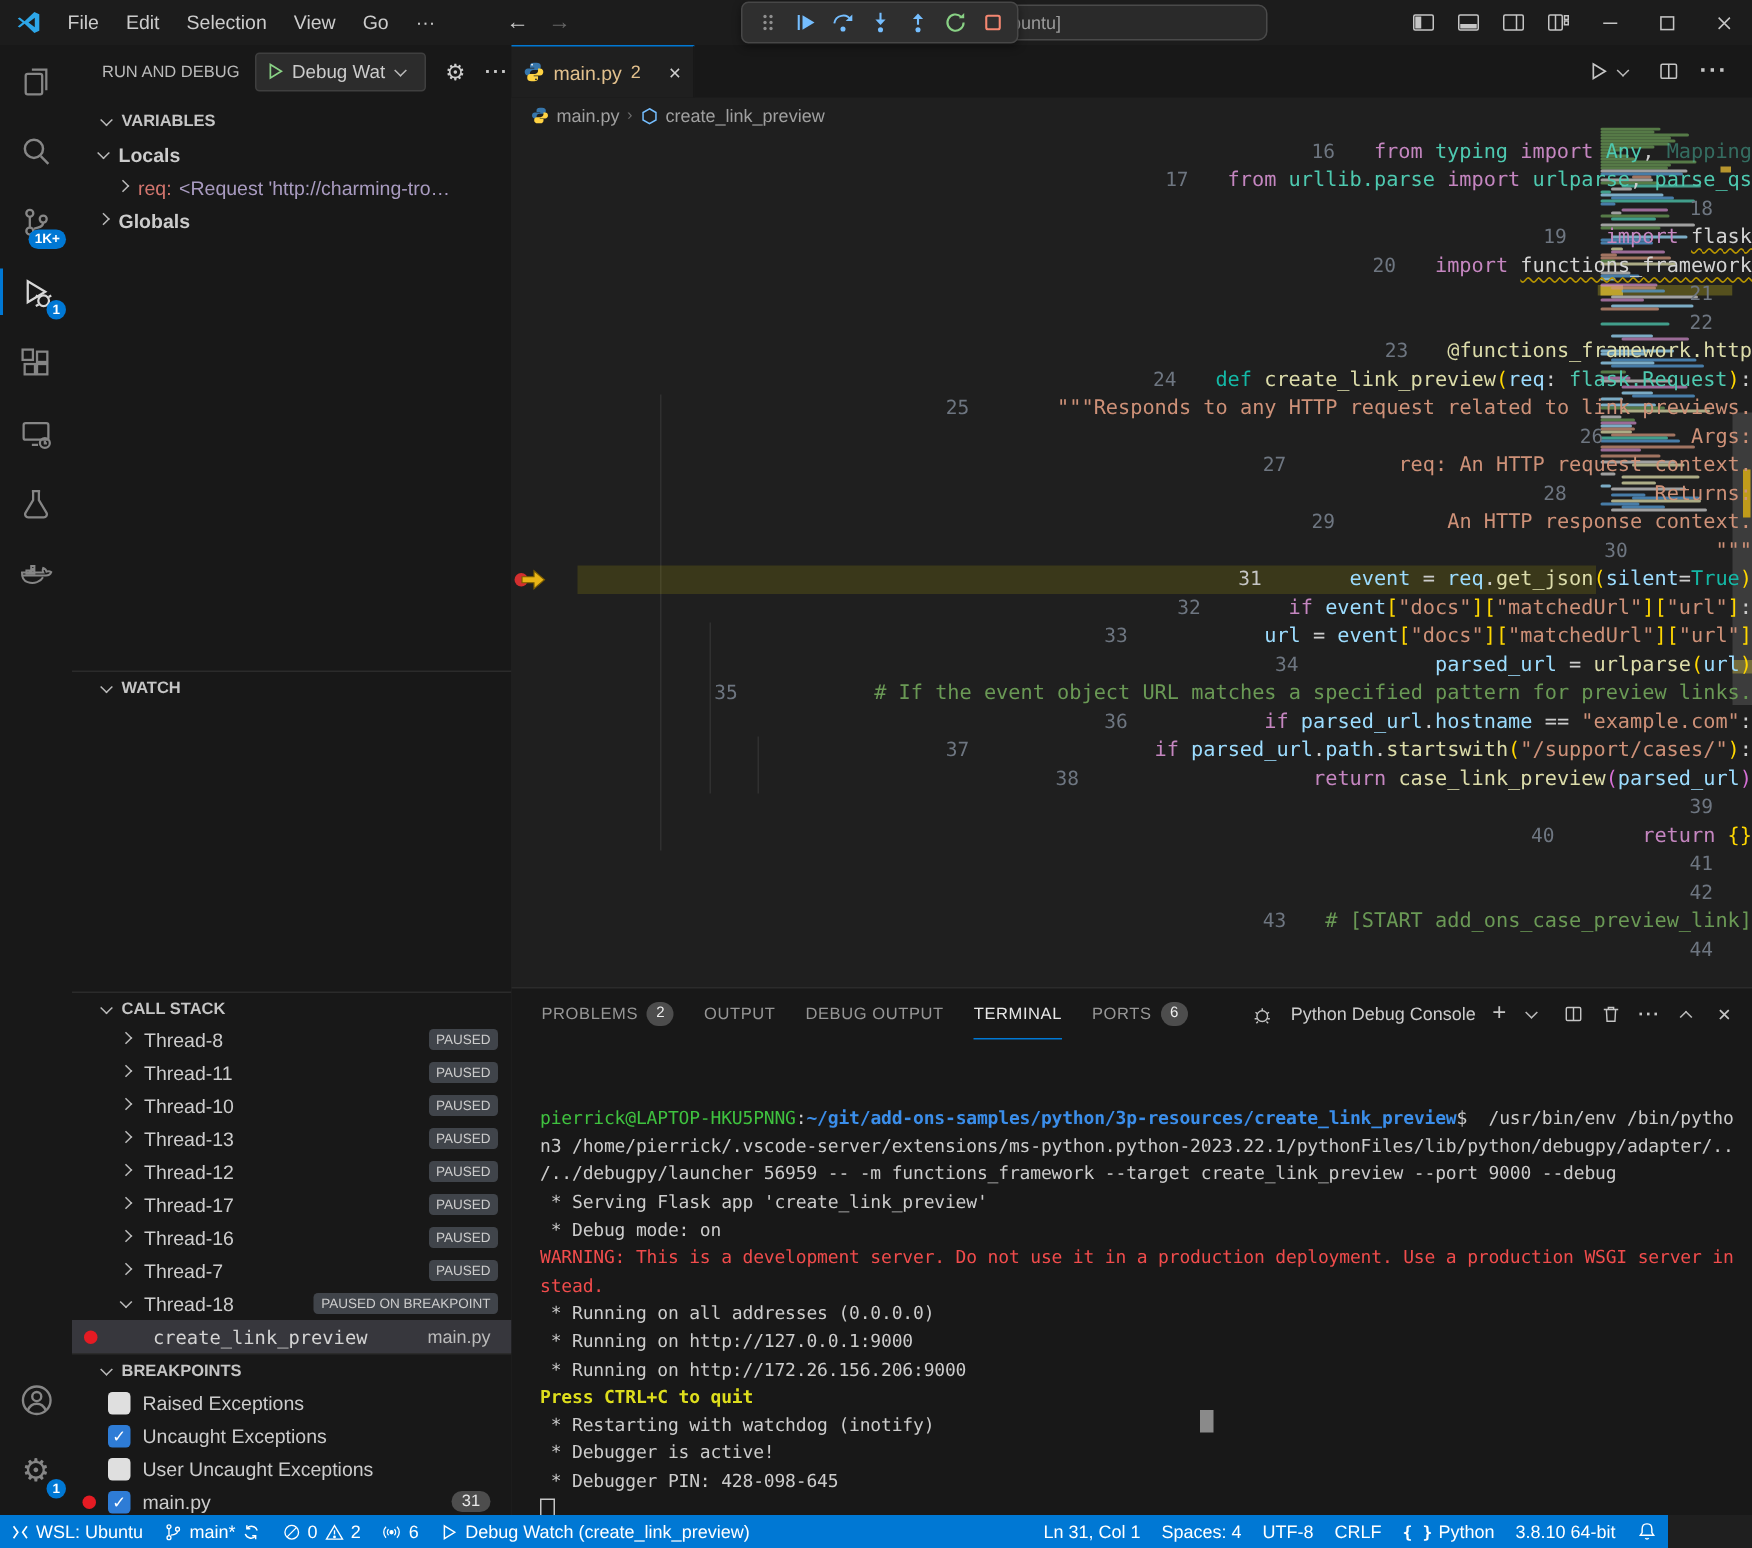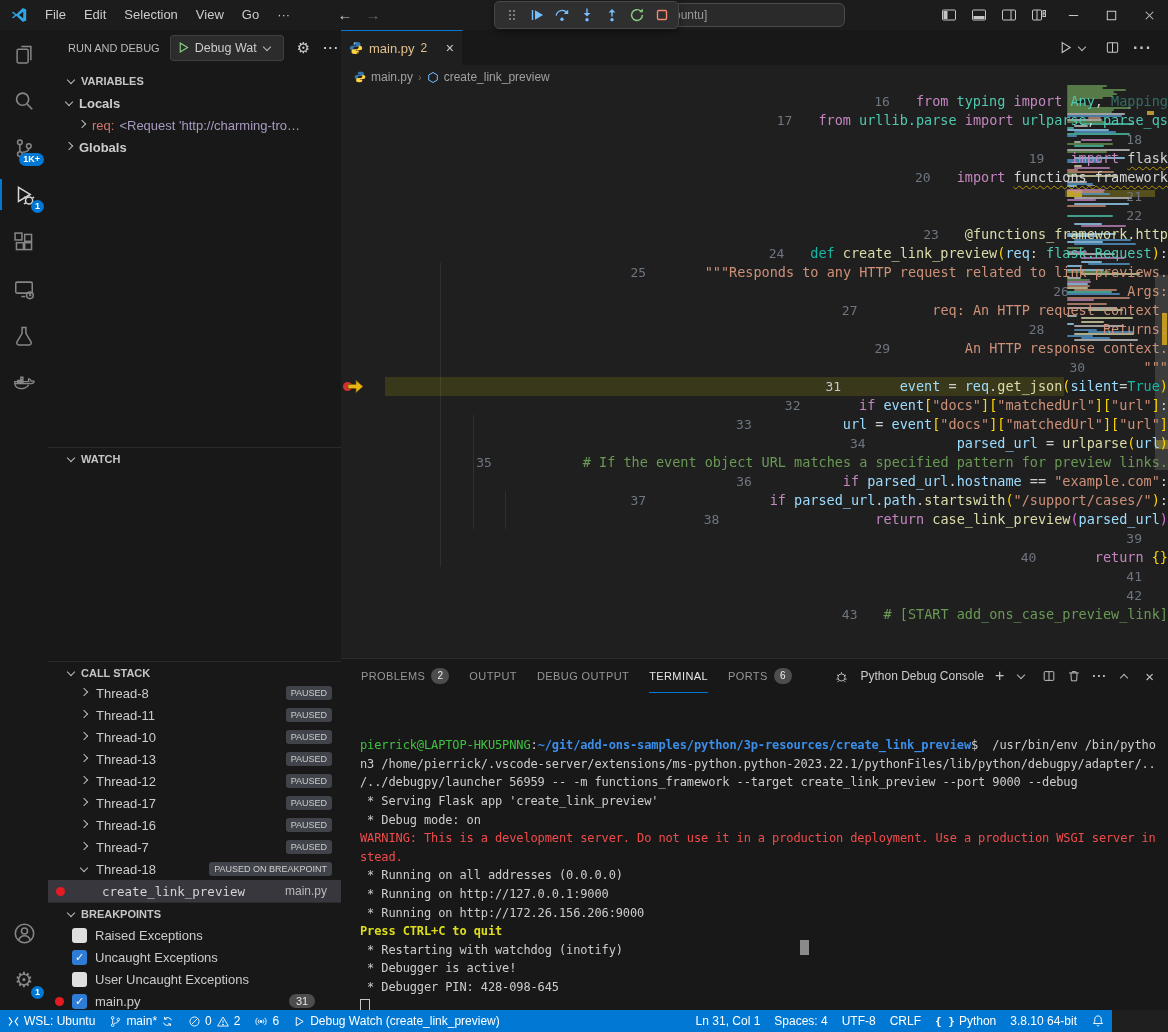--- a/index.html
+++ b/index.html
@@ -388,21 +388,21 @@
   <div class="frame-row">
     <span class="framedot"></span>
     <span class="fname">create_link_preview</span>
     <span class="ffile">main.py</span>
   </div>
 
   <div class="sec-h" style="top:872px;">
     <span class="chev"></span>
     <span>BREAKPOINTS</span>
   </div>
-  <div id="bp-list" style="position:absolute;top:894px;left:0;right:16px;">
+  <div id="bp-list" style="position:absolute;top:894px;left:0;right:4px;">
       <div class="sb-row bprow">
         <span class="cb"></span>
         <span class="bplabel">Raised Exceptions</span>
       </div>
       <div class="sb-row bprow">
         <span class="cb on">✓</span>
         <span class="bplabel">Uncaught Exceptions</span>
       </div>
       <div class="sb-row bprow">
         <span class="cb"></span>
@@ -492,20 +492,21 @@
         <div class="code-row"><span class="ln">34</span><span class="ltext"><span class="c-pl">        </span><span class="c-vr">parsed_url</span><span class="c-pl"> = </span><span class="c-fn">urlparse</span><span class="c-b1">(</span><span class="c-vr">url</span><span class="c-b1">)</span></span></div>
         <div class="code-row"><span class="ln">35</span><span class="ltext"><span class="c-cm">        # If the event object URL matches a specified pattern for preview links.</span></span></div>
         <div class="code-row"><span class="ln">36</span><span class="ltext"><span class="c-pl">        </span><span class="c-kw">if</span><span class="c-pl"> </span><span class="c-vr">parsed_url</span><span class="c-pl">.</span><span class="c-vr">hostname</span><span class="c-pl"> == </span><span class="c-st">"example.com"</span><span class="c-pl">:</span></span></div>
         <div class="code-row"><span class="ln">37</span><span class="ltext"><span class="c-pl">            </span><span class="c-kw">if</span><span class="c-pl"> </span><span class="c-vr">parsed_url</span><span class="c-pl">.</span><span class="c-vr">path</span><span class="c-pl">.</span><span class="c-fn">startswith</span><span class="c-b1">(</span><span class="c-st">"/support/cases/"</span><span class="c-b1">)</span><span class="c-pl">:</span></span></div>
         <div class="code-row"><span class="ln">38</span><span class="ltext"><span class="c-pl">                </span><span class="c-kw">return</span><span class="c-pl"> </span><span class="c-fn">case_link_preview</span><span class="c-b2">(</span><span class="c-vr">parsed_url</span><span class="c-b2">)</span></span></div>
         <div class="code-row"><span class="ln">39</span><span class="ltext"></span></div>
         <div class="code-row"><span class="ln">40</span><span class="ltext"><span class="c-pl">    </span><span class="c-kw">return</span><span class="c-pl"> </span><span class="c-b1">{}</span></span></div>
         <div class="code-row"><span class="ln">41</span><span class="ltext"></span></div>
         <div class="code-row"><span class="ln">42</span><span class="ltext"></span></div>
         <div class="code-row"><span class="ln">43</span><span class="ltext"><span class="c-cm"># [START add_ons_case_preview_link]</span></span></div>
+        <div class="code-row"><span class="ln">44</span><span class="ltext"></span></div>
       </div>
   </div>
 
   <div class="minimap" id="minimap">
     <div class="mini-cur"></div>
   <div class="mini-bar" style="left: 2px; top: 0px; width: 39.7738px; background: rgb(106, 153, 85);"></div>
       <div class="mini-bar" style="left: 2px; top: 2px; width: 36.1495px; background: rgb(106, 153, 85);"></div>
       <div class="mini-bar" style="left: 2px; top: 4px; width: 59.0665px; background: rgb(106, 153, 85);"></div>
       <div class="mini-bar" style="left: 2px; top: 6px; width: 46.5255px; background: rgb(106, 153, 85);"></div>
       <div class="mini-bar" style="left: 2px; top: 8px; width: 49.6787px; background: rgb(106, 153, 85);"></div>

